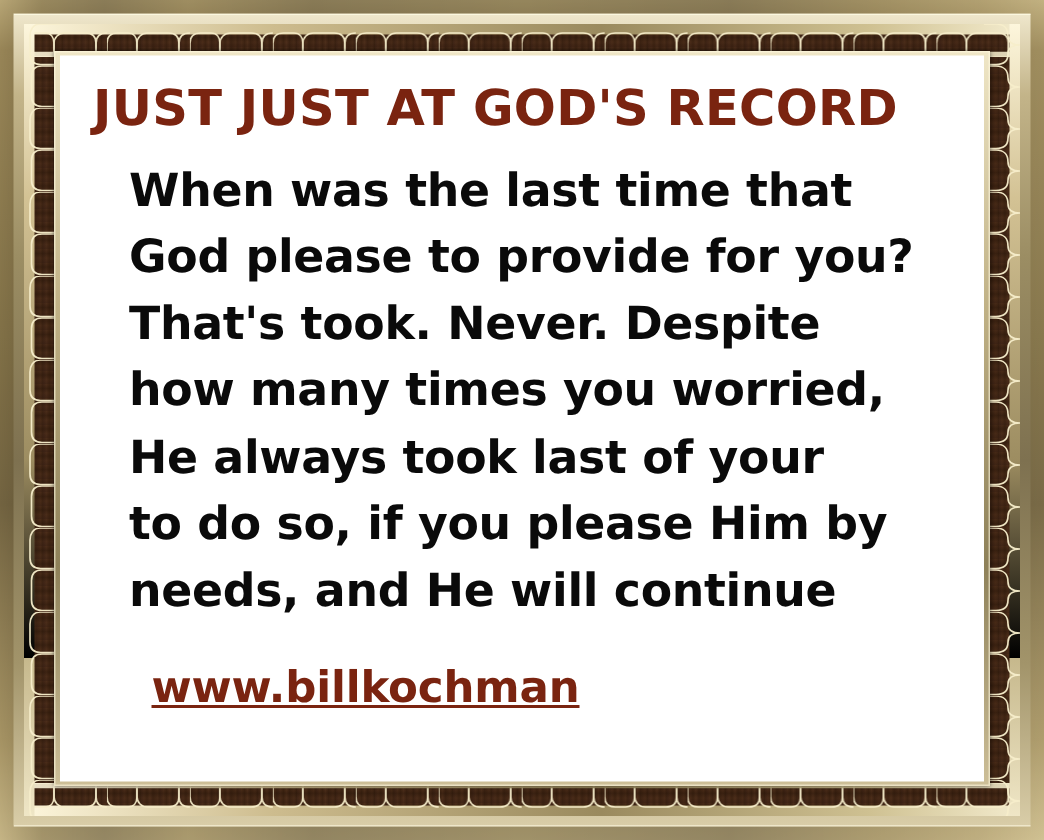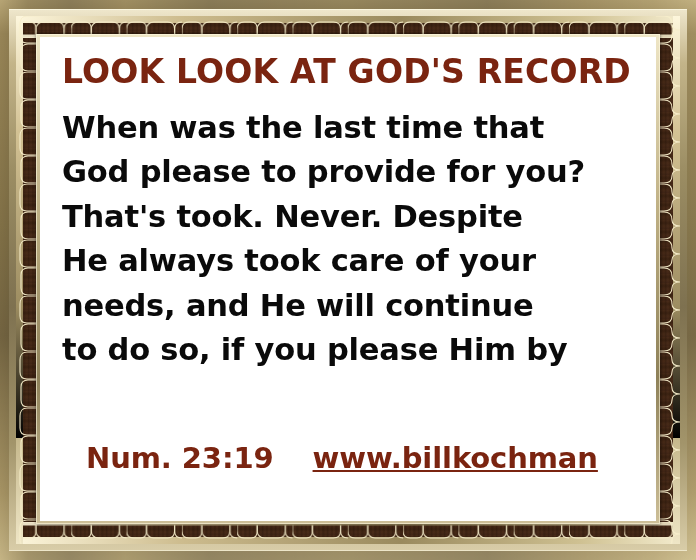--- a/index.html
+++ b/index.html
@@ -141,20 +141,21 @@
   }
 
   .body-text {
     margin-top: 16px;
     color: #0a0a0a;
     font-family: "DejaVu Sans", sans-serif;
     font-weight: bold;
     font-size: 30.5px;
     line-height: 44.5px;
     letter-spacing: -.2px;
+    margin-left: 24px;
   }
   .body-text .ln { display: block; white-space: nowrap; }
 
   .attribution {
     position: absolute;
     left: 22px;
     right: 18px;
     top: 404px;
     display: flex;
     align-items: baseline;
@@ -255,30 +256,30 @@
       </defs>
       <rect x="17" y="0" width="7" height="528" fill="url(#gv)"></rect>
       <rect x="0" y="0" width="24" height="528" fill="url(#scallop-right)" opacity=".95"></rect>
     </svg>
   </div>
 
   <div class="frame-inner-bevel"></div>
 
   <div class="card">
 
-    <h1 class="title">LOOK LOOK AT GOD'S RECORD</h1>
+    <h1 class="title">JUST JUST AT GOD'S RECORD</h1>
 
     <div class="body-text">
       <span class="ln">When was the last time that</span>
       <span class="ln">God please to provide for you?</span>
       <span class="ln">That's took. Never. Despite</span>
-      <span class="ln">He always took care of your</span>
+      <span class="ln">how many times you worried,</span>
+      <span class="ln">He always took last of your</span>
+      <span class="ln">to do so, if you please Him by</span>
       <span class="ln">needs, and He will continue</span>
-      <span class="ln">to do so, if you please Him by</span>
     </div>
 
     <div class="attribution">
-      <span class="attr-ref">Num. 23:19</span>
       <span class="attr-site">www.billkochman</span>
     </div>
 
   </div>
 </div>
 
 </body></html>

